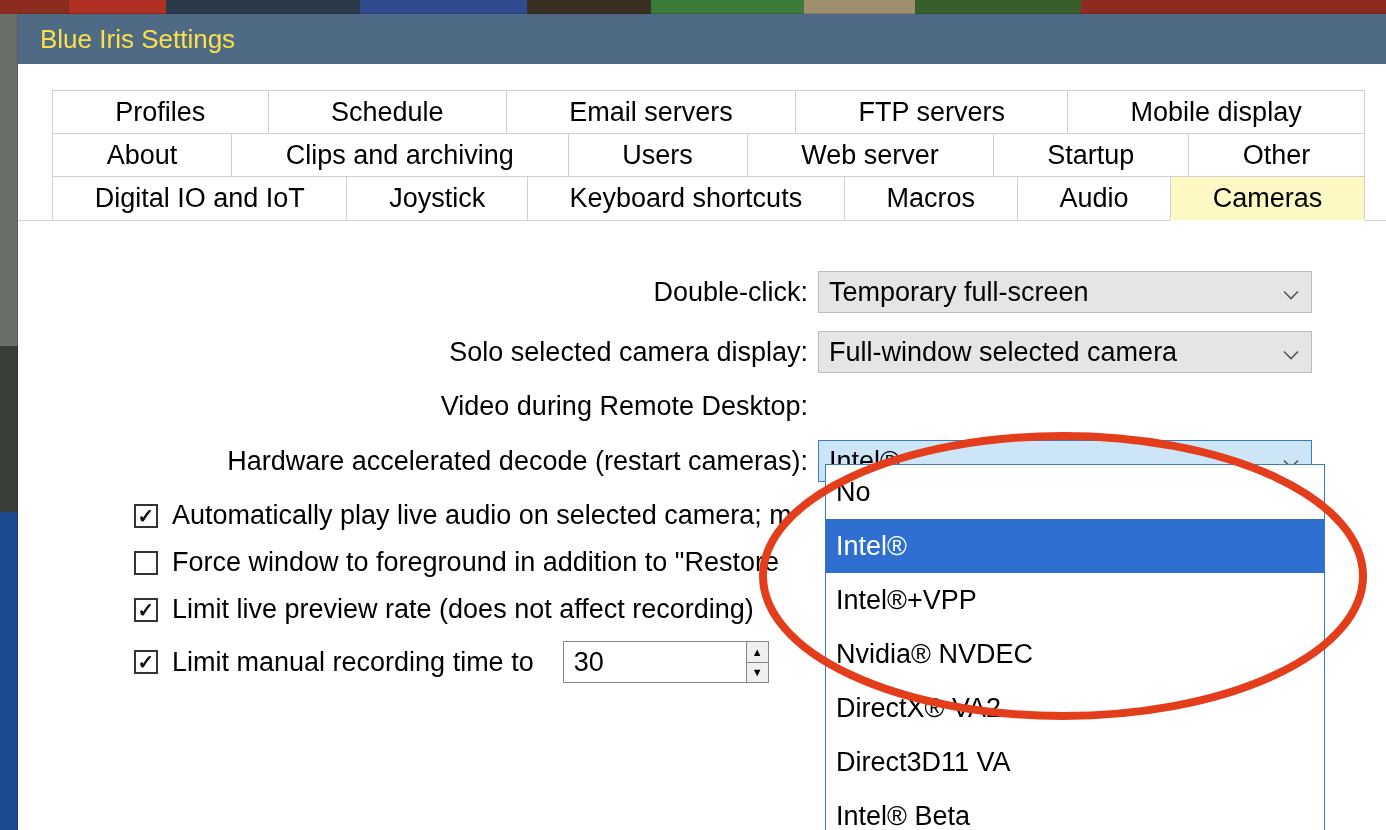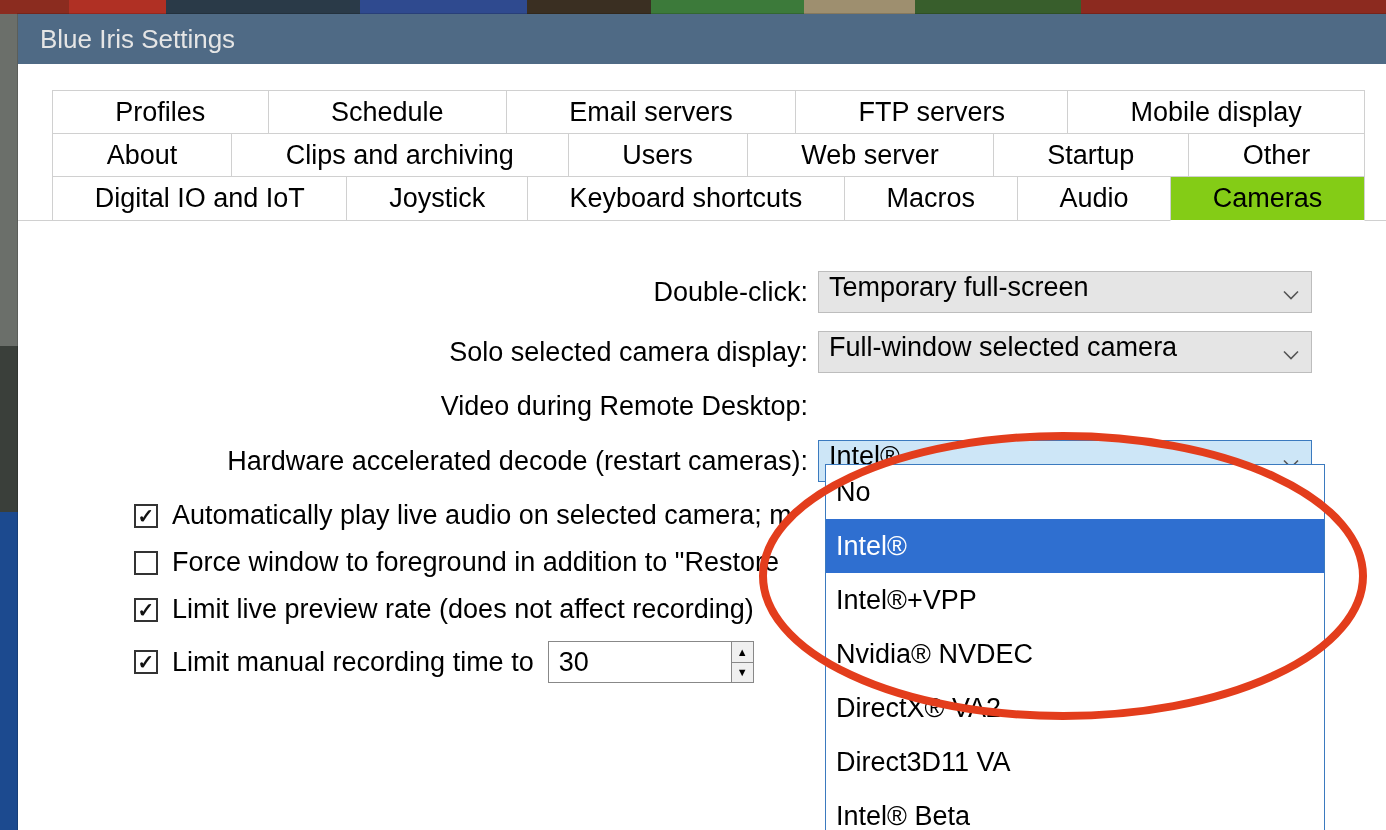--- a/index.html
+++ b/index.html
@@ -26,21 +26,21 @@
     left: 18px;
     top: 14px;
     width: 1368px;
     height: 816px;
     background: #fff;
     box-shadow: 0 0 0 1px rgba(0,0,0,0.15);
   }
   .titlebar {
     height: 50px;
     background: #4f6a85;
-    color: #e5e5e5;
+    color: #fde047;
     font-size: 26px;
     font-weight: 500;
     display: flex;
     align-items: center;
     padding-left: 22px;
   }
   .tabarea {
     background: #fff;
     padding-top: 26px;
   }
@@ -59,21 +59,21 @@
     font-size: 27px;
     padding: 6px 28px;
     margin-right: -1px;
     margin-bottom: -1px;
     white-space: nowrap;
     flex: 1 1 auto;
     text-align: center;
     cursor: default;
   }
   .tab.active {
-    background: #84cc16;
+    background: #fef9c3;
     border-bottom: 1px solid #fff;
     position: relative;
     z-index: 2;
   }
   .tabrow3 .tab:last-child.active {
     border-top: 1px solid #d0d0d0;
   }
   .panel {
     border-top: 1px solid #d0d0d0;
     padding: 50px 40px 20px 40px;
@@ -91,21 +91,22 @@
     text-align: right;
     padding-right: 10px;
   }
   .combo {
     flex: 1;
     max-width: 494px;
     height: 42px;
     background: #e5e5e5;
     border: 1px solid #bdbdbd;
     display: flex;
-    padding: 0 10px;
+    align-items: center;
+    padding: 8px 10px;
     position: relative;
     font-size: 27px;
   }
   .combo .chev {
     position: absolute; right: 12px; top: 50%; transform: translateY(-50%);
     color: #555;
   }
   .combo.highlighted {
     background: #cde6f7;
     border: 1px solid #3b7abf;
@@ -128,21 +129,21 @@
     content: "✓";
     color:#111;
     font-weight:600;
     line-height:1;
   }
   .spinner {
     width: 206px; height: 42px;
     border: 1px solid #888;
     display:flex; align-items:center;
     background:#fff;
-    margin-left: 14px;
+    margin-left: 29px;
     position: relative;
   }
   .spinner .val {
     flex:1; padding-left:10px;
   }
   .spinner .sp-btns {
     width: 22px; height: 100%;
     display:flex; flex-direction:column;
     border-left:1px solid #888;
   }

